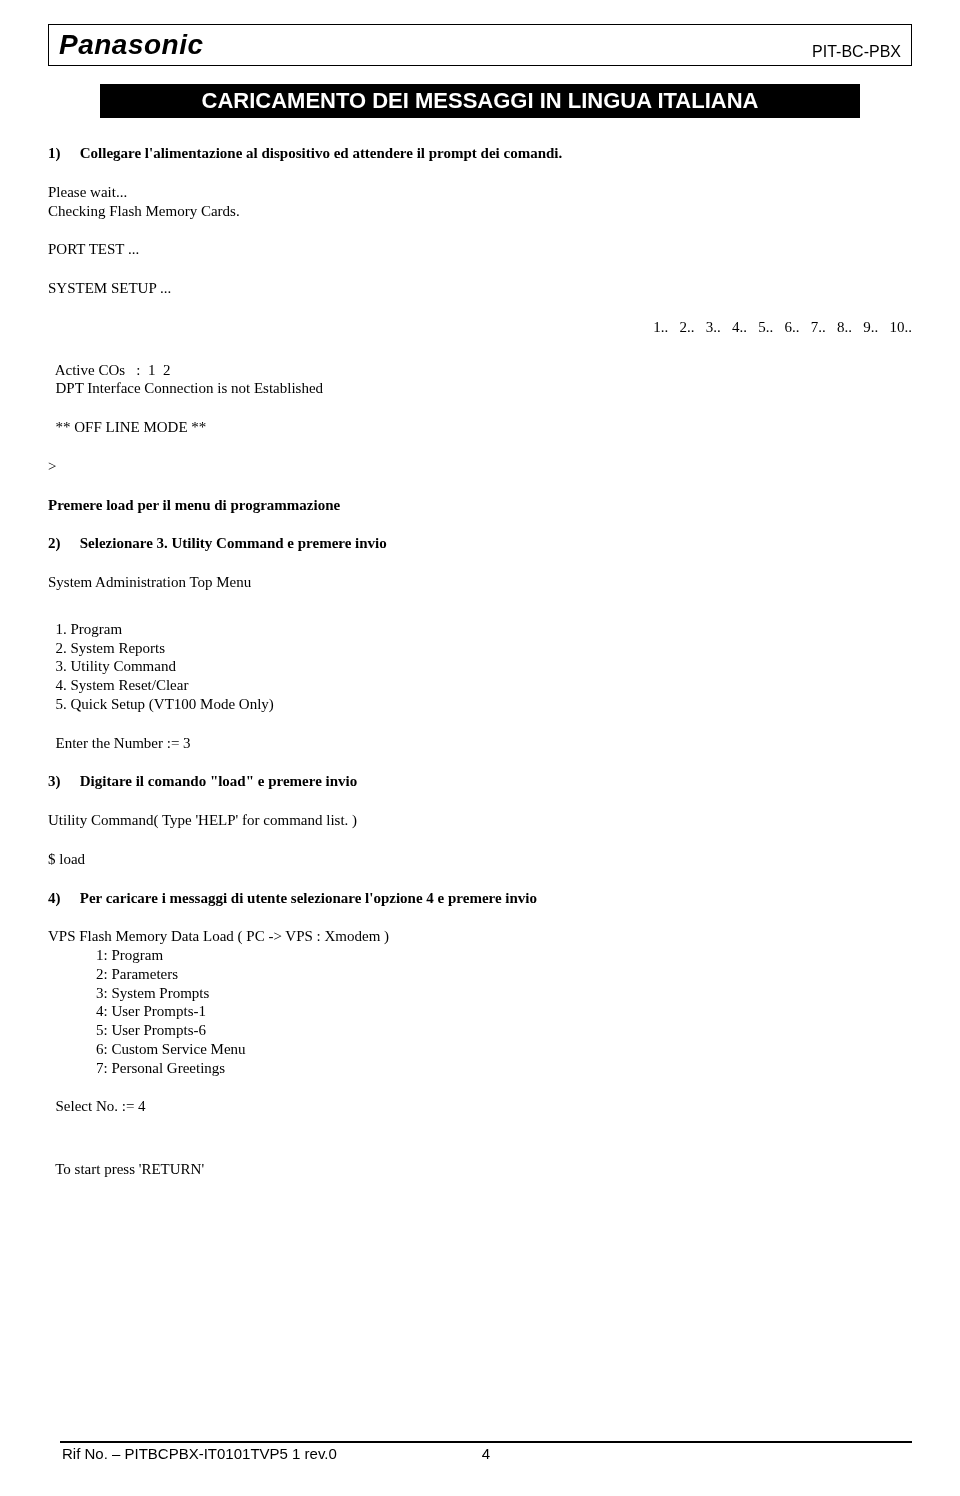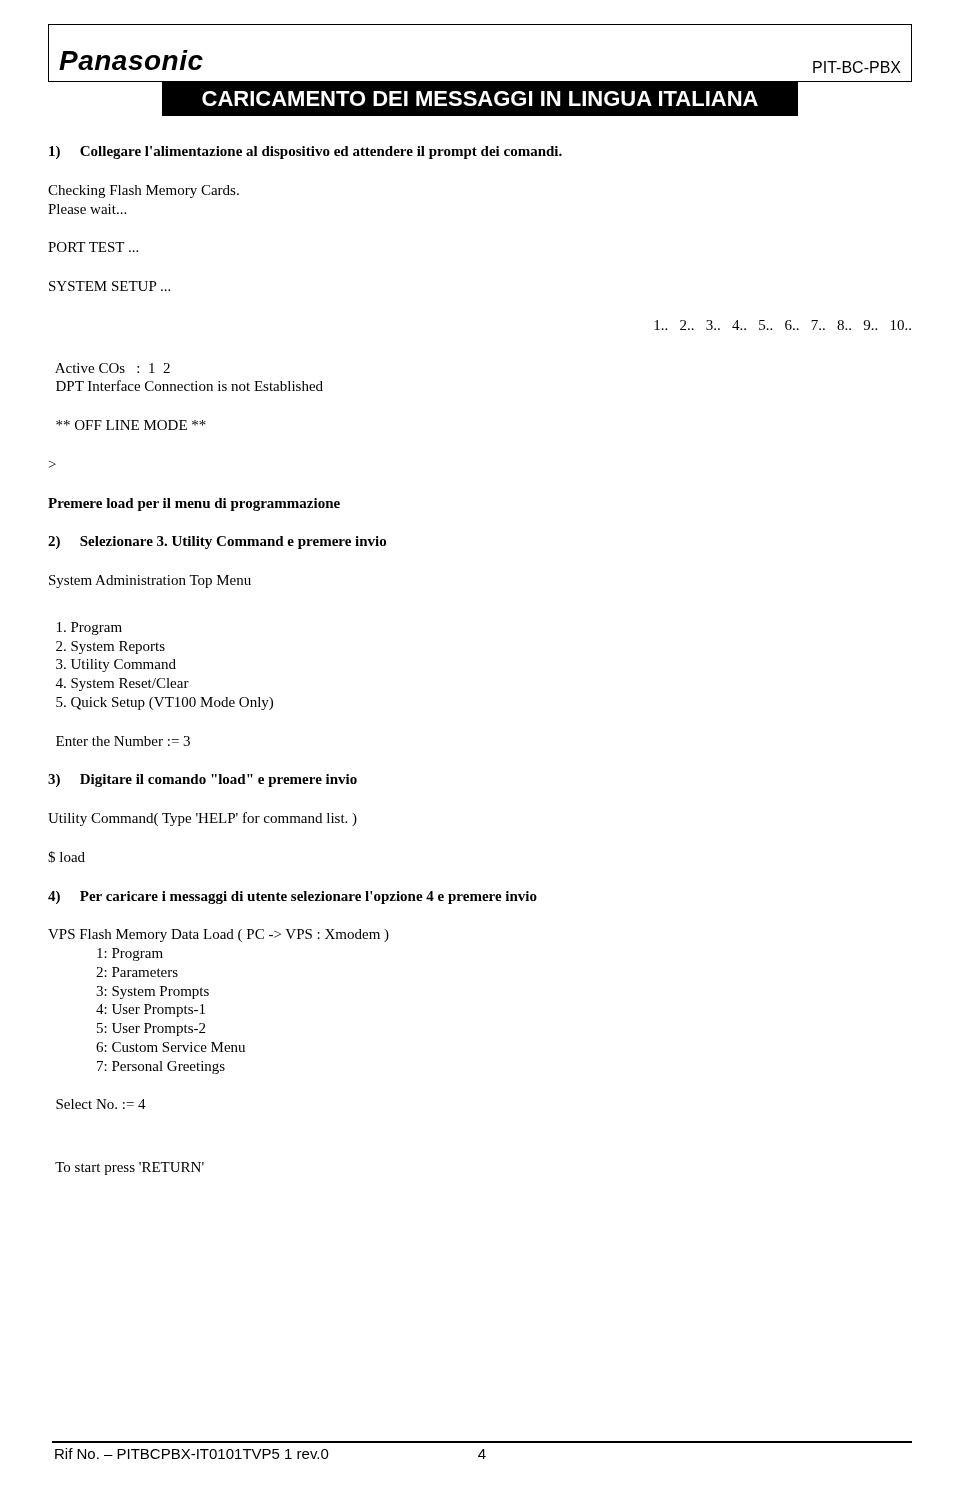--- a/index.html
+++ b/index.html
@@ -7,24 +7,25 @@
     background: #fff;
     font-family: "Times New Roman", Times, serif;
     color: #000;
     width: 960px;
     height: 1496px;
     position: relative;
     padding: 24px 48px 0 48px;
   }
   .header-box {
     border: 1.5px solid #000;
-    padding: 20px 10px 4px 10px;
+    padding: 4px 10px 4px 10px;
     display: flex;
     justify-content: space-between;
     align-items: flex-end;
+    margin-bottom: 18px;
   }
   .brand {
     font-family: Arial, Helvetica, sans-serif;
     font-weight: 900;
     font-size: 28px;
     font-style: italic;
     letter-spacing: 0.5px;
   }
   .doc-code {
     font-family: Arial, Helvetica, sans-serif;
@@ -32,38 +33,38 @@
   }
   .section-banner {
     background: #000;
     color: #fff;
     font-family: Arial, Helvetica, sans-serif;
     font-weight: 700;
     font-size: 22px;
     text-align: center;
     padding: 4px 0;
     margin: 0 auto 26px auto;
-    width: 636px;
+    width: 760px;
   }
   .content {
     font-size: 15px;
     line-height: 1.25;
   }
   .step {
     margin-bottom: 20px;
   }
   .step-bold { font-weight: 700; }
   .menu-indent { margin-left: 48px; }
   .num-col {
     display: inline-block;
     width: 28px;
   }
   .footer {
     position: absolute;
-    left: 52px;
+    left: 60px;
     right: 48px;
     bottom: 34px;
   }
   .footer-line {
     border-top: 2px solid #000;
     margin-bottom: 2px;
   }
   .footer-row {
     display: flex;
     justify-content: space-between;
@@ -89,22 +90,22 @@
 
 <div class="section-banner">CARICAMENTO DEI MESSAGGI IN LINGUA ITALIANA</div>
 
 <div class="content">
 
   <div class="step step-bold">
     <span class="num-col">1)</span>
     <span>Collegare l'alimentazione al dispositivo ed attendere il prompt dei comandi.</span>
   </div>
 
+  <div>Please wait...</div>
   <div>Checking Flash Memory Cards.</div>
-  <div>Please wait...</div>
   <div class="gap-s"></div>
   <div>PORT TEST ...</div>
   <div class="gap-s"></div>
   <div>SYSTEM SETUP ...</div>
   <div class="gap-s"></div>
   <div style="white-space:pre;text-align:right;">  1..   2..   3..   4..   5..   6..   7..   8..   9..   10..</div>
   <div class="gap-m"></div>
   <div style="white-space:pre;">  Active COs   :  1  2</div>
   <div style="white-space:pre;">  DPT Interface Connection is not Established</div>
   <div class="gap-s"></div>
@@ -148,21 +149,21 @@
     <span class="num-col">4)</span>
     <span>Per caricare i messaggi di utente selezionare l'opzione 4 e premere invio</span>
   </div>
   <div class="gap-s"></div>
 
   <div>VPS Flash Memory Data Load ( PC -&gt; VPS : Xmodem )</div>
   <div class="menu-indent">1: Program</div>
   <div class="menu-indent">2: Parameters</div>
   <div class="menu-indent">3: System Prompts</div>
   <div class="menu-indent">4: User Prompts-1</div>
-  <div class="menu-indent">5: User Prompts-2</div>
+  <div class="menu-indent">5: User Prompts-6</div>
   <div class="menu-indent">6: Custom Service Menu</div>
   <div class="menu-indent">7: Personal Greetings</div>
   <div class="gap-s"></div>
   <div style="white-space:pre;">  Select No. := 4</div>
   <div class="gap-m"></div>
   <div class="gap-s"></div>
   <div style="white-space:pre;">  To start press 'RETURN'</div>
 
 </div>
 

